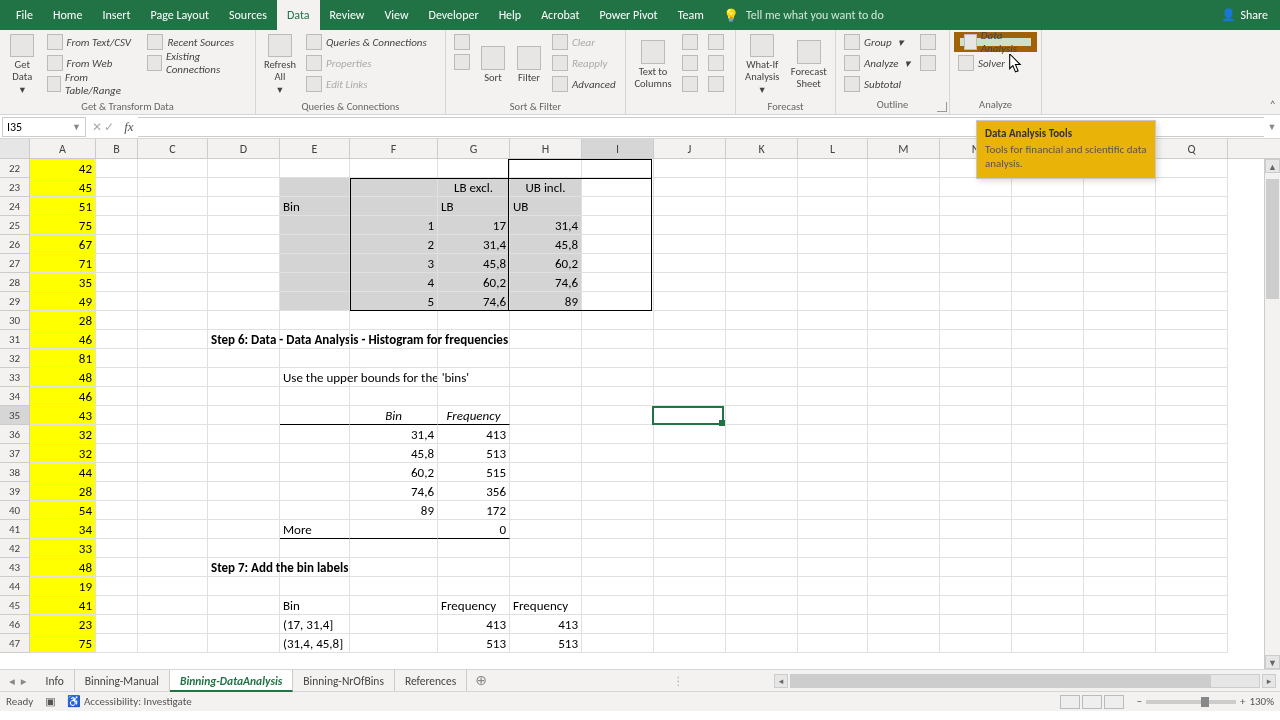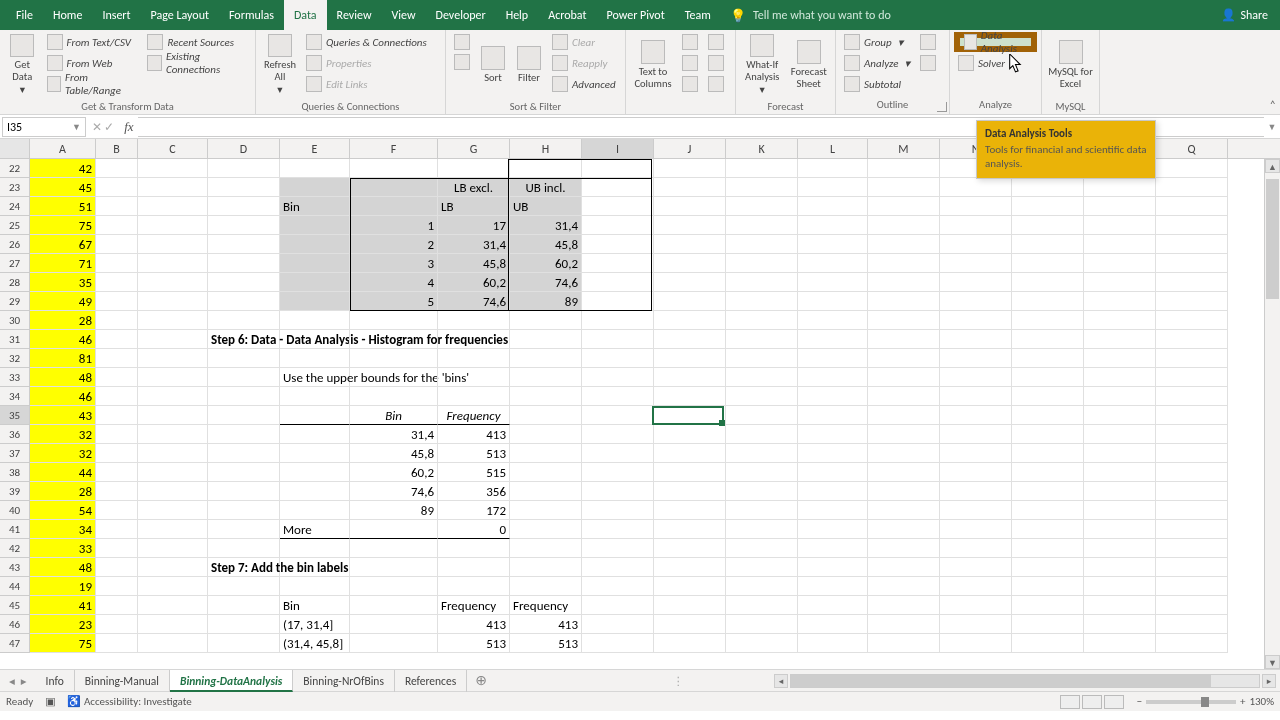--- a/index.html
+++ b/index.html
@@ -109,21 +109,21 @@
 .cw-O{width:72px;} .cw-P{width:72px;} .cw-Q{width:72px;}
 </style>
 </head>
 <body>
 
 <div class="menubar">
   <div class="tab">File</div>
   <div class="tab">Home</div>
   <div class="tab">Insert</div>
   <div class="tab">Page Layout</div>
-  <div class="tab">Formulas</div>
+  <div class="tab">Sources</div>
   <div class="tab active">Data</div>
   <div class="tab">Review</div>
   <div class="tab">View</div>
   <div class="tab">Developer</div>
   <div class="tab">Help</div>
   <div class="tab">Acrobat</div>
   <div class="tab">Power Pivot</div>
   <div class="tab">Team</div>
   <div class="tellme">
     <span class="bulb">💡</span>
@@ -320,29 +320,20 @@
           </div>
         <div class="smallbtn">
             <div class="ico"></div>
             <span>Solver</span>
           </div>
       </div>
     </div>
     <div class="label">Analyze</div>
   </div>
 
-  <div class="rgroup" style="width:58px;">
-    <div class="body">
-      <div class="bigbtn" style="width:50px;">
-          <div class="ico"></div>
-          <span>MySQL for Excel</span>
-        </div>
-    </div>
-    <div class="label">MySQL</div>
-  </div>
   <div class="ribbon-collapse">˄</div>
 </div>
 
 <div class="tooltip">
   <div class="tt-title">Data Analysis Tools</div>
   <div class="tt-body">Tools for financial and scientific data analysis.</div>
 </div>
 
 <div class="cursor">
   <svg viewBox="0 0 12 19">

